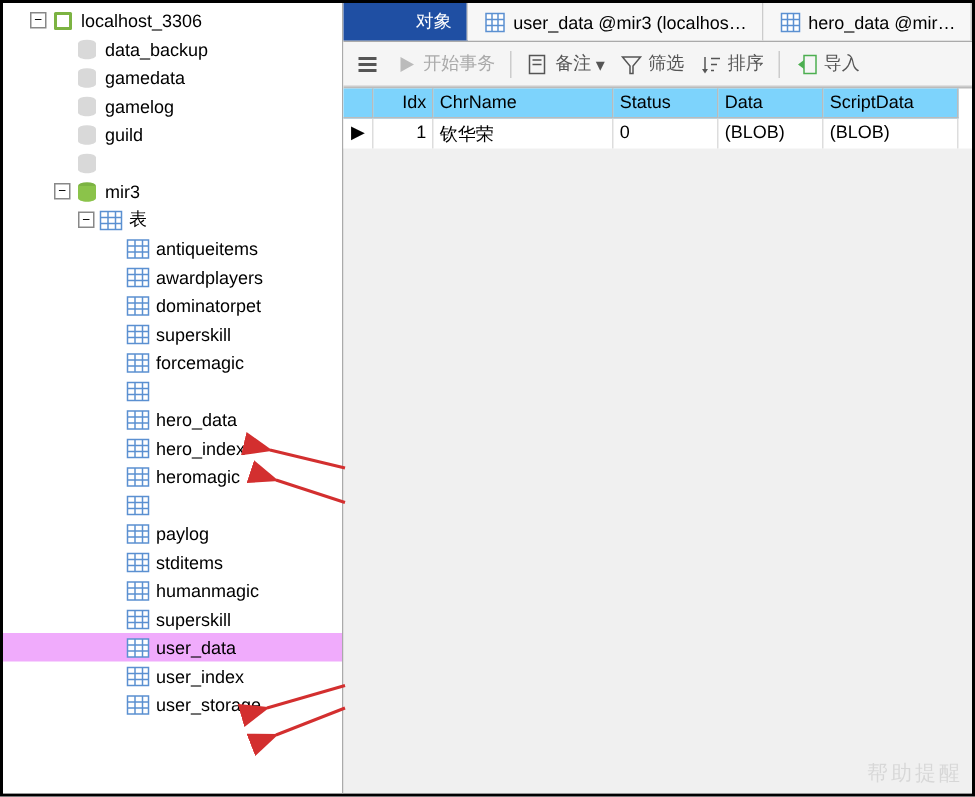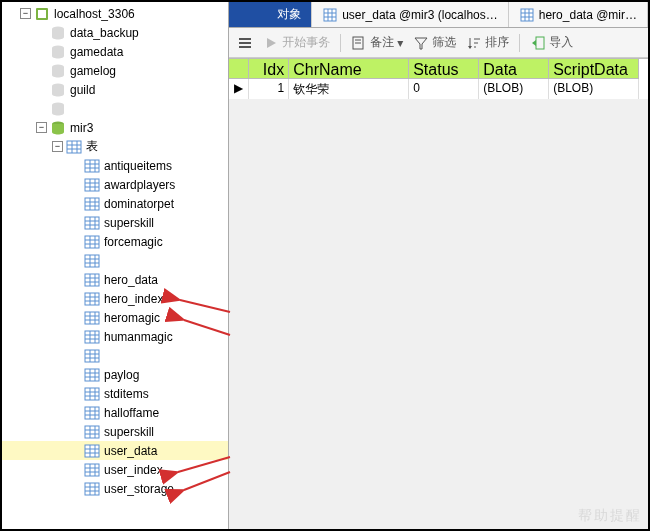--- a/index.html
+++ b/index.html
@@ -35,21 +35,21 @@
   }
   
   .tree-row {
     display: flex;
     align-items: center;
     height: 19px;
     white-space: nowrap;
     cursor: default;
   }
   .tree-row.hl {
-    background: #fef9c3;
+    background: #f0abfc;
     align-items: center;
   }
   .expander {
     width: 11px;
     height: 11px;
     border: 1px solid #888;
     background: #fff;
     display: flex;
     align-items: center;
     justify-content: center;
@@ -107,25 +107,25 @@
   
   .grid {
     background:#fff;
     border-top:1px solid #bbb;
   }
   .g-head, .g-row {
     display:flex;
     height: 20px;
   }
   .g-head .cell {
-    background:#bef264;
+    background:#7dd3fc;
     border-right:1px solid #bbb;
     border-bottom:1px solid #bbb;
     padding: 2px 4px;
-    font-size:16px;
+    font-size:12px;
   }
   .g-row .cell {
     border-right:1px solid #ddd;
     padding: 2px 4px;
     font-size:12px;
   }
   .c-handle{width:20px;text-align:center;}
   .c-idx{width:40px;text-align:right;}
   .c-name{width:120px;}
   .c-status{width:70px;text-align:left;}
@@ -363,72 +363,59 @@
           <span class="indent i5"></span>
           <span class="ico">
             <svg class="svg" width="16" height="16">
               <rect x="1" y="2" width="14" height="12" fill="#fff" stroke="#5b90d1"></rect>
               <line x1="1" y1="6" x2="15" y2="6" stroke="#5b90d1"></line>
               <line x1="1" y1="10" x2="15" y2="10" stroke="#5b90d1"></line>
               <line x1="6" y1="2" x2="6" y2="14" stroke="#5b90d1"></line>
               <line x1="11" y1="2" x2="11" y2="14" stroke="#5b90d1"></line>
             </svg>
           </span>
+        </div>
+        <div class="tree-row">
+          <span class="indent i5"></span>
+          <span class="ico">
+            <svg class="svg" width="16" height="16">
+              <rect x="1" y="2" width="14" height="12" fill="#fff" stroke="#5b90d1"></rect>
+              <line x1="1" y1="6" x2="15" y2="6" stroke="#5b90d1"></line>
+              <line x1="1" y1="10" x2="15" y2="10" stroke="#5b90d1"></line>
+              <line x1="6" y1="2" x2="6" y2="14" stroke="#5b90d1"></line>
+              <line x1="11" y1="2" x2="11" y2="14" stroke="#5b90d1"></line>
+            </svg>
+          </span>
+          <span class="tree-label">paylog</span>
+        </div>
+        <div class="tree-row">
+          <span class="indent i5"></span>
+          <span class="ico">
+            <svg class="svg" width="16" height="16">
+              <rect x="1" y="2" width="14" height="12" fill="#fff" stroke="#5b90d1"></rect>
+              <line x1="1" y1="6" x2="15" y2="6" stroke="#5b90d1"></line>
+              <line x1="1" y1="10" x2="15" y2="10" stroke="#5b90d1"></line>
+              <line x1="6" y1="2" x2="6" y2="14" stroke="#5b90d1"></line>
+              <line x1="11" y1="2" x2="11" y2="14" stroke="#5b90d1"></line>
+            </svg>
+          </span>
+          <span class="tree-label">stditems</span>
+        </div>
+        <div class="tree-row">
+          <span class="indent i5"></span>
+          <span class="ico">
+            <svg class="svg" width="16" height="16">
+              <rect x="1" y="2" width="14" height="12" fill="#fff" stroke="#5b90d1"></rect>
+              <line x1="1" y1="6" x2="15" y2="6" stroke="#5b90d1"></line>
+              <line x1="1" y1="10" x2="15" y2="10" stroke="#5b90d1"></line>
+              <line x1="6" y1="2" x2="6" y2="14" stroke="#5b90d1"></line>
+              <line x1="11" y1="2" x2="11" y2="14" stroke="#5b90d1"></line>
+            </svg>
+          </span>
           <span class="tree-label">humanmagic</span>
-        </div>
-        <div class="tree-row">
-          <span class="indent i5"></span>
-          <span class="ico">
-            <svg class="svg" width="16" height="16">
-              <rect x="1" y="2" width="14" height="12" fill="#fff" stroke="#5b90d1"></rect>
-              <line x1="1" y1="6" x2="15" y2="6" stroke="#5b90d1"></line>
-              <line x1="1" y1="10" x2="15" y2="10" stroke="#5b90d1"></line>
-              <line x1="6" y1="2" x2="6" y2="14" stroke="#5b90d1"></line>
-              <line x1="11" y1="2" x2="11" y2="14" stroke="#5b90d1"></line>
-            </svg>
-          </span>
-        </div>
-        <div class="tree-row">
-          <span class="indent i5"></span>
-          <span class="ico">
-            <svg class="svg" width="16" height="16">
-              <rect x="1" y="2" width="14" height="12" fill="#fff" stroke="#5b90d1"></rect>
-              <line x1="1" y1="6" x2="15" y2="6" stroke="#5b90d1"></line>
-              <line x1="1" y1="10" x2="15" y2="10" stroke="#5b90d1"></line>
-              <line x1="6" y1="2" x2="6" y2="14" stroke="#5b90d1"></line>
-              <line x1="11" y1="2" x2="11" y2="14" stroke="#5b90d1"></line>
-            </svg>
-          </span>
-          <span class="tree-label">paylog</span>
-        </div>
-        <div class="tree-row">
-          <span class="indent i5"></span>
-          <span class="ico">
-            <svg class="svg" width="16" height="16">
-              <rect x="1" y="2" width="14" height="12" fill="#fff" stroke="#5b90d1"></rect>
-              <line x1="1" y1="6" x2="15" y2="6" stroke="#5b90d1"></line>
-              <line x1="1" y1="10" x2="15" y2="10" stroke="#5b90d1"></line>
-              <line x1="6" y1="2" x2="6" y2="14" stroke="#5b90d1"></line>
-              <line x1="11" y1="2" x2="11" y2="14" stroke="#5b90d1"></line>
-            </svg>
-          </span>
-          <span class="tree-label">stditems</span>
-        </div>
-        <div class="tree-row">
-          <span class="indent i5"></span>
-          <span class="ico">
-            <svg class="svg" width="16" height="16">
-              <rect x="1" y="2" width="14" height="12" fill="#fff" stroke="#5b90d1"></rect>
-              <line x1="1" y1="6" x2="15" y2="6" stroke="#5b90d1"></line>
-              <line x1="1" y1="10" x2="15" y2="10" stroke="#5b90d1"></line>
-              <line x1="6" y1="2" x2="6" y2="14" stroke="#5b90d1"></line>
-              <line x1="11" y1="2" x2="11" y2="14" stroke="#5b90d1"></line>
-            </svg>
-          </span>
-          <span class="tree-label">halloffame</span>
         </div>
         <div class="tree-row">
           <span class="indent i5"></span>
           <span class="ico">
             <svg class="svg" width="16" height="16">
               <rect x="1" y="2" width="14" height="12" fill="#fff" stroke="#5b90d1"></rect>
               <line x1="1" y1="6" x2="15" y2="6" stroke="#5b90d1"></line>
               <line x1="1" y1="10" x2="15" y2="10" stroke="#5b90d1"></line>
               <line x1="6" y1="2" x2="6" y2="14" stroke="#5b90d1"></line>
               <line x1="11" y1="2" x2="11" y2="14" stroke="#5b90d1"></line>

